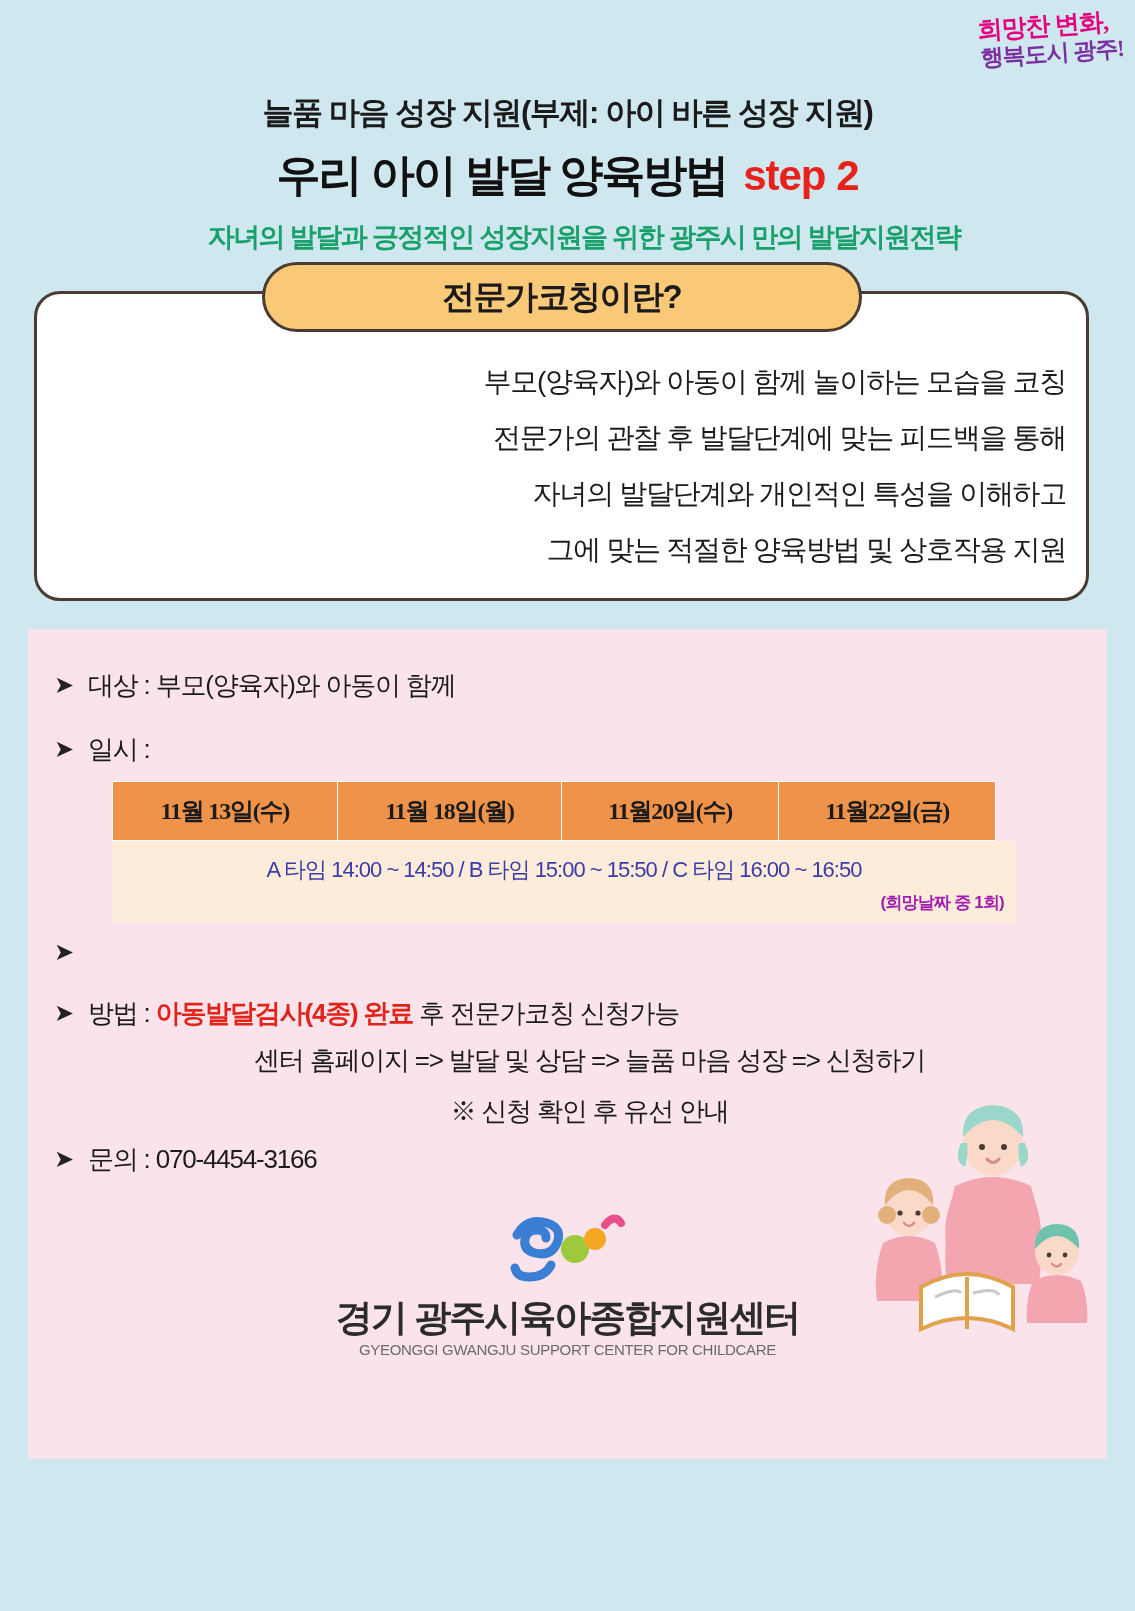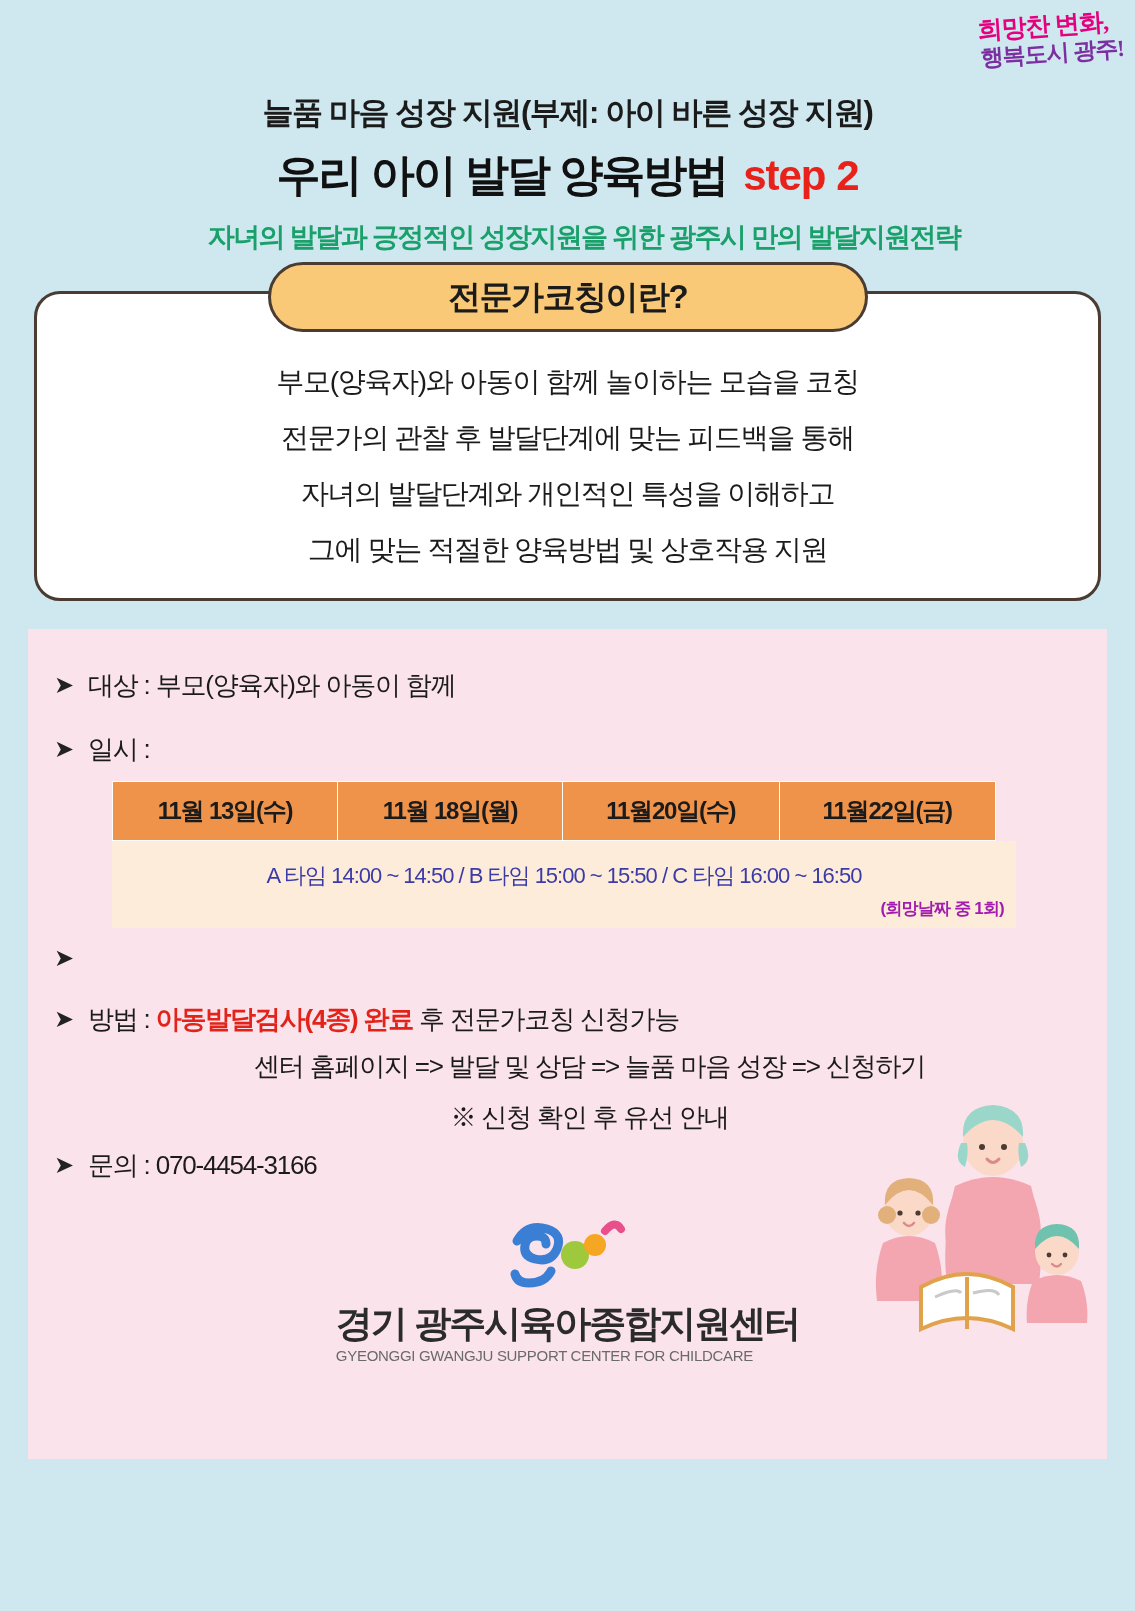--- a/index.html
+++ b/index.html
@@ -71,26 +71,26 @@
     font-size: 27px;
     font-weight: bold;
     color: #1aa06a;
     letter-spacing: -1.6px;
     padding-left: 33px;
   }
 
   
   .info-box {
     position: relative;
-    margin: 36px 34px 0 34px;
+    margin: 36px 46px 0 34px;
     border: 3px solid #4a3b33;
     border-radius: 26px;
     background: #ffffff;
     padding: 74px 20px 34px 20px;
-    text-align: center;
+    text-align: right;
   }
   .pill {
     position: absolute;
     top: -32px;
     left: 50%;
     transform: translateX(-50%);
     width: 600px;
     height: 70px;
     background: #f9c978;
     border: 3px solid #4a3b33;
@@ -152,36 +152,37 @@
   }
   .red { color: #e2231a; font-weight: bold; }
 
   
   .date-table {
     margin: 16px 0 0 58px;
     width: 884px;
     border-collapse: collapse;
     position: relative;
     z-index: 2;
+    font-family: Liberation Serif, serif;
   }
   .date-table th {
     background: #f0934a;
     border: 1px solid #ffffff;
     color: #1b1b1b;
     font-size: 24px;
     font-weight: bold;
     letter-spacing: -1.2px;
     padding: 13px 4px;
     text-align: center;
   }
   .time-band {
     margin: 0 16px 0 58px;
     width: 904px;
     background: #fdecd9;
-    padding: 20px 0 6px 0;
+    padding: 14px 0 6px 0;
     text-align: center;
     position: relative;
     z-index: 2;
   }
   .time-text {
     font-size: 22px;
     color: #3b3ba8;
     letter-spacing: -1px;
   }
   .time-note {
@@ -222,20 +223,21 @@
     font-weight: bold;
     color: #2b2b2b;
     letter-spacing: -2px;
     line-height: 1.05;
   }
   .logo-en {
     font-size: 15px;
     color: #6a6a6a;
     letter-spacing: -0.3px;
     margin-top: 3px;
+    text-align: center;
   }
 </style>
 </head>
 <body>
 
 <div class="brand-mark">
   <div class="brand-line1">희망찬 변화,</div>
   <div class="brand-line2">행복도시 광주!</div>
 </div>
 

